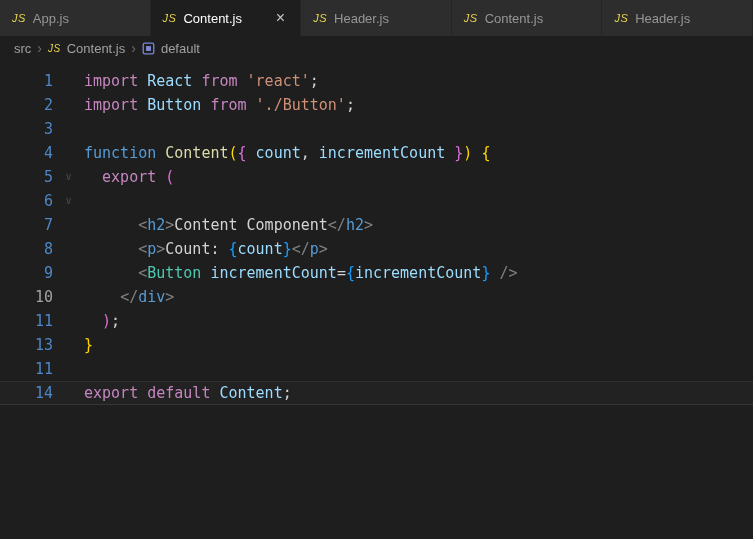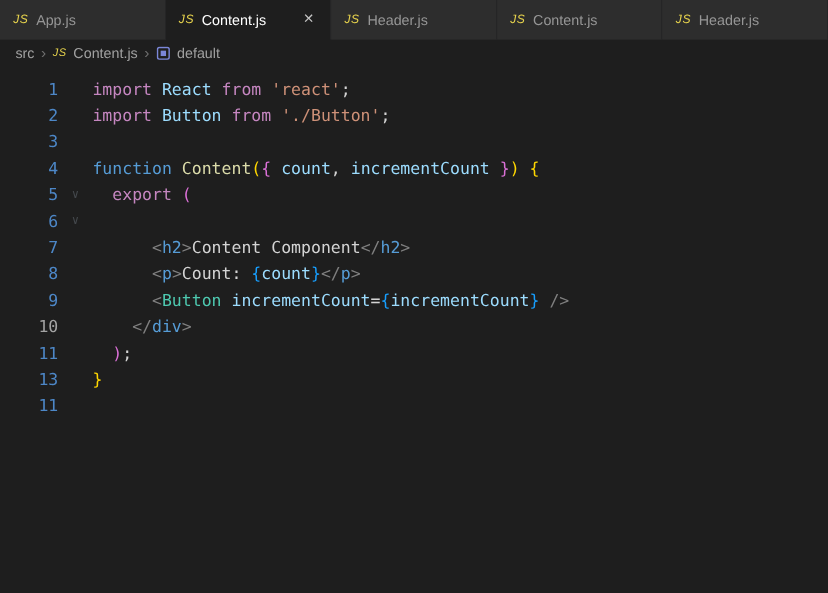--- a/index.html
+++ b/index.html
@@ -140,14 +140,15 @@
       <div class="line"><span class="gutter" style="color: rgb(77, 135, 199);">4</span><span class="fold"></span><span class="code"><span style="color: rgb(86, 156, 214);">function </span><span style="color: rgb(220, 220, 170);">Content</span><span style="color: rgb(255, 215, 0);">(</span><span style="color: rgb(218, 112, 214);">{</span><span style="color: rgb(156, 220, 254);"> count</span><span style="color: rgb(212, 212, 212);">, </span><span style="color: rgb(156, 220, 254);">incrementCount </span><span style="color: rgb(218, 112, 214);">}</span><span style="color: rgb(255, 215, 0);">)</span><span style="color: rgb(212, 212, 212);"> </span><span style="color: rgb(255, 215, 0);">{</span></span></div>
       <div class="line"><span class="gutter" style="color: rgb(77, 135, 199);">5</span><span class="fold">∨</span><span class="code"><span style="color: rgb(212, 212, 212);">  </span><span style="color: rgb(197, 134, 192);">export </span><span style="color: rgb(218, 112, 214);">(</span></span></div>
       <div class="line"><span class="gutter" style="color: rgb(77, 135, 199);">6</span><span class="fold">∨</span></div>
       <div class="line"><span class="gutter" style="color: rgb(77, 135, 199);">7</span><span class="fold"></span><span class="code"><span style="color: rgb(212, 212, 212);">      </span><span style="color: rgb(128, 128, 128);">&lt;</span><span style="color: rgb(86, 156, 214);">h2</span><span style="color: rgb(128, 128, 128);">&gt;</span><span style="color: rgb(212, 212, 212);">Content Component</span><span style="color: rgb(128, 128, 128);">&lt;/</span><span style="color: rgb(86, 156, 214);">h2</span><span style="color: rgb(128, 128, 128);">&gt;</span></span></div>
       <div class="line"><span class="gutter" style="color: rgb(77, 135, 199);">8</span><span class="fold"></span><span class="code"><span style="color: rgb(212, 212, 212);">      </span><span style="color: rgb(128, 128, 128);">&lt;</span><span style="color: rgb(86, 156, 214);">p</span><span style="color: rgb(128, 128, 128);">&gt;</span><span style="color: rgb(212, 212, 212);">Count: </span><span style="color: rgb(23, 159, 255);">{</span><span style="color: rgb(156, 220, 254);">count</span><span style="color: rgb(23, 159, 255);">}</span><span style="color: rgb(128, 128, 128);">&lt;/</span><span style="color: rgb(86, 156, 214);">p</span><span style="color: rgb(128, 128, 128);">&gt;</span></span></div>
       <div class="line"><span class="gutter" style="color: rgb(77, 135, 199);">9</span><span class="fold"></span><span class="code"><span style="color: rgb(212, 212, 212);">      </span><span style="color: rgb(128, 128, 128);">&lt;</span><span style="color: rgb(78, 201, 176);">Button </span><span style="color: rgb(156, 220, 254);">incrementCount</span><span style="color: rgb(212, 212, 212);">=</span><span style="color: rgb(23, 159, 255);">{</span><span style="color: rgb(156, 220, 254);">incrementCount</span><span style="color: rgb(23, 159, 255);">}</span><span style="color: rgb(128, 128, 128);"> /&gt;</span></span></div>
       <div class="line"><span class="gutter" style="color: #a3a3a3;">10</span><span class="fold"></span><span class="code"><span style="color: rgb(212, 212, 212);">    </span><span style="color: rgb(128, 128, 128);">&lt;/</span><span style="color: rgb(86, 156, 214);">div</span><span style="color: rgb(128, 128, 128);">&gt;</span></span></div>
       <div class="line"><span class="gutter" style="color: rgb(77, 135, 199);">11</span><span class="fold"></span><span class="code"><span style="color: rgb(212, 212, 212);">  </span><span style="color: rgb(218, 112, 214);">)</span><span style="color: rgb(212, 212, 212);">;</span></span></div>
       <div class="line"><span class="gutter" style="color: rgb(77, 135, 199);">13</span><span class="fold"></span><span class="code"><span style="color: rgb(255, 215, 0);">}</span></span></div>
       <div class="line"><span class="gutter" style="color: rgb(77, 135, 199);">11</span><span class="fold"></span><span class="code"></span></div>
+      <div class="line current"><span class="gutter" style="color: rgb(77, 135, 199);">14</span><span class="fold"></span><span class="code"><span style="color: rgb(197, 134, 192);">export </span><span style="color: rgb(197, 134, 192);">default </span><span style="color: rgb(156, 220, 254);">Content</span><span style="color: rgb(212, 212, 212);">;</span></span></div>
     </div>
 </div>
 
 </body></html>

